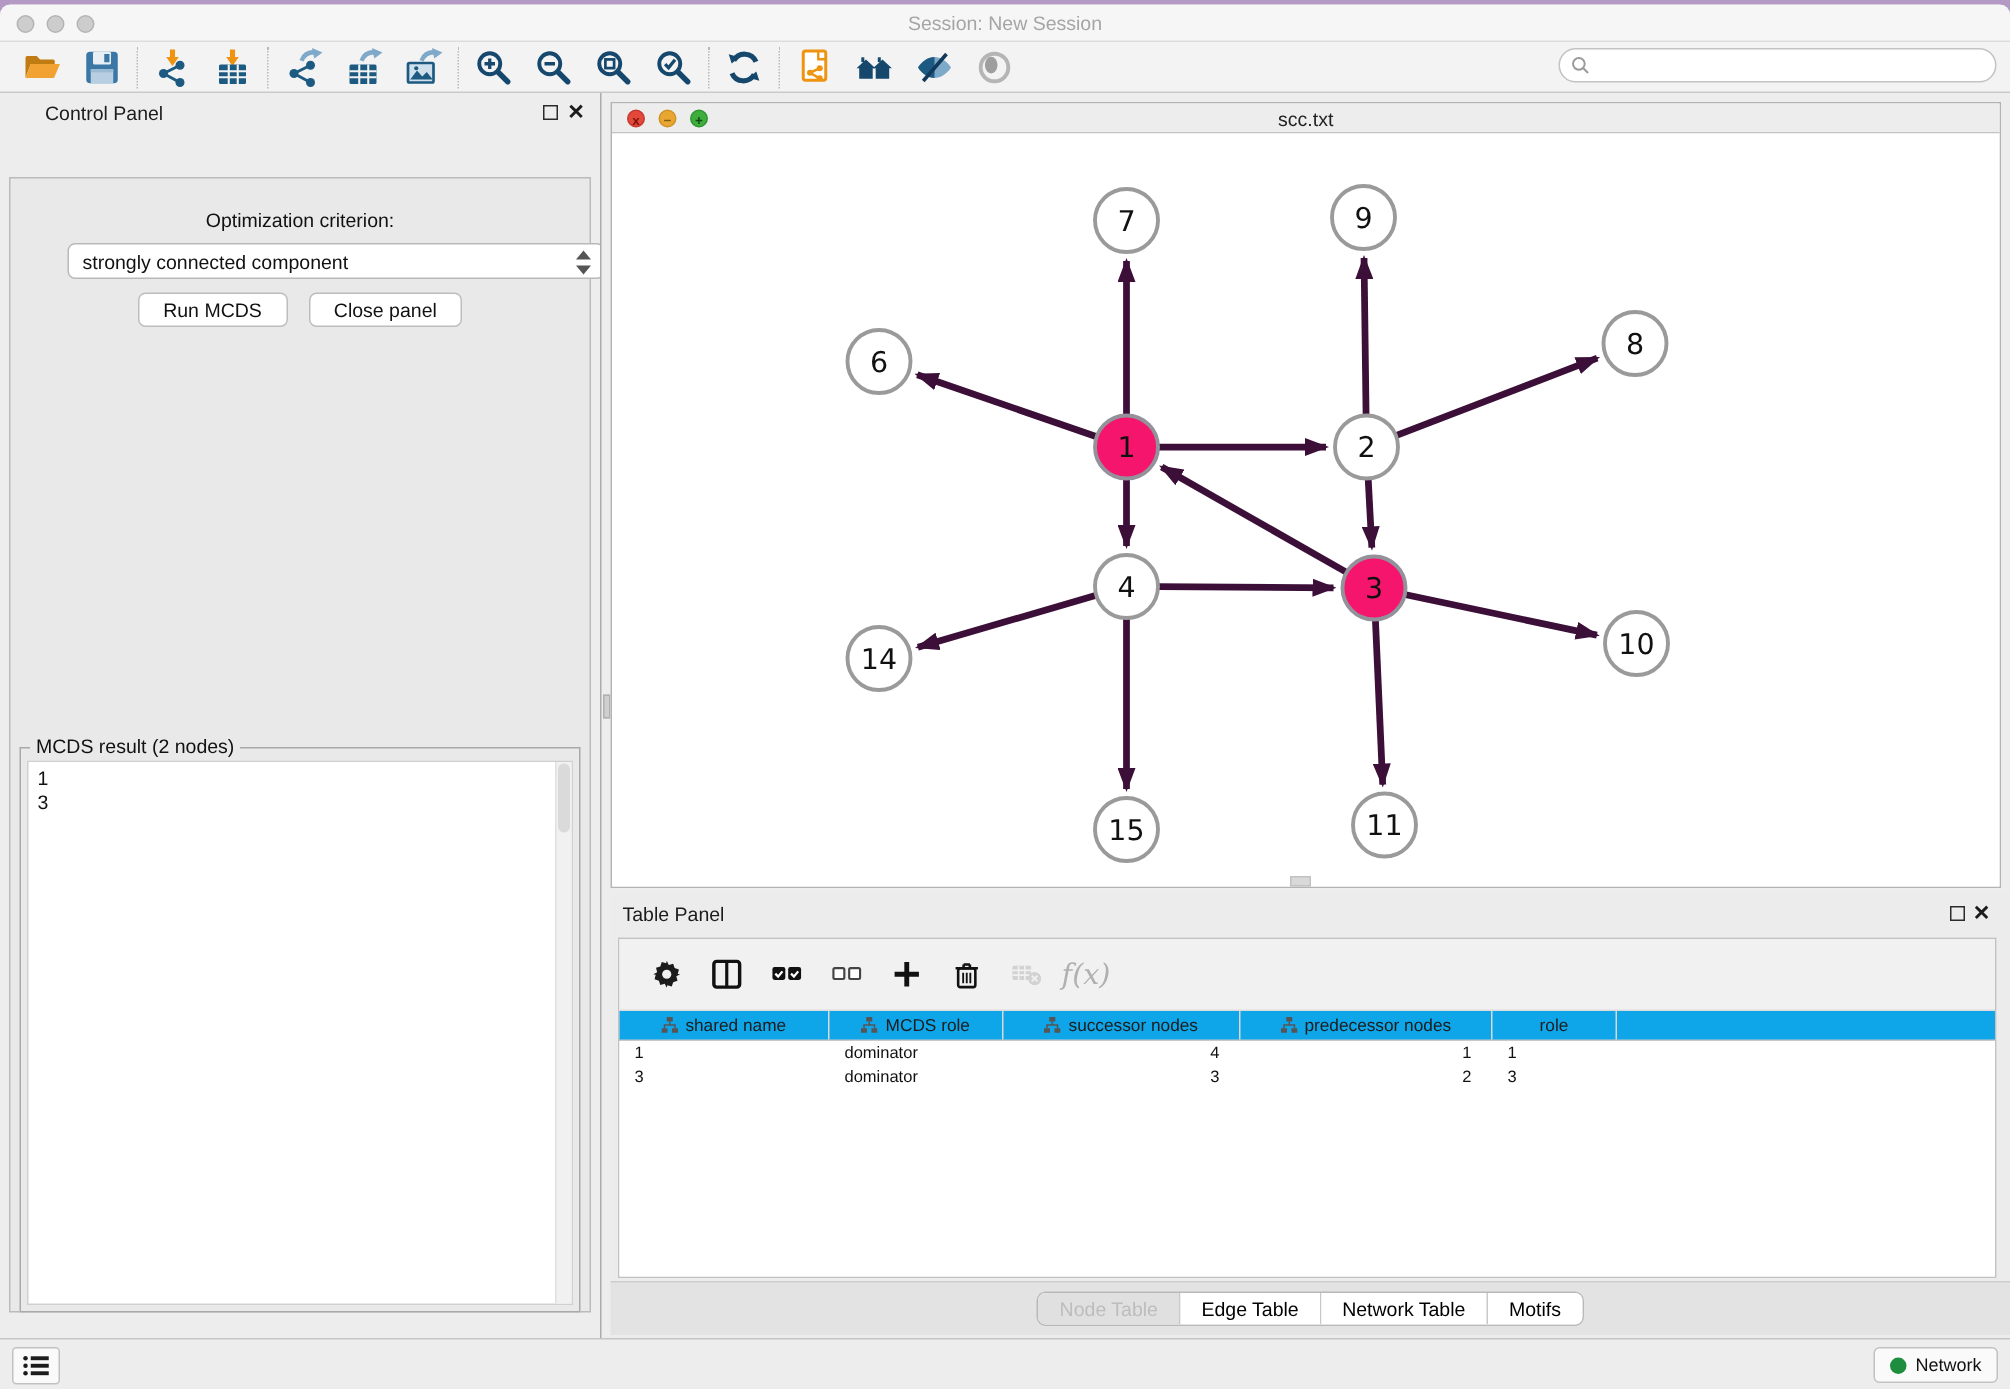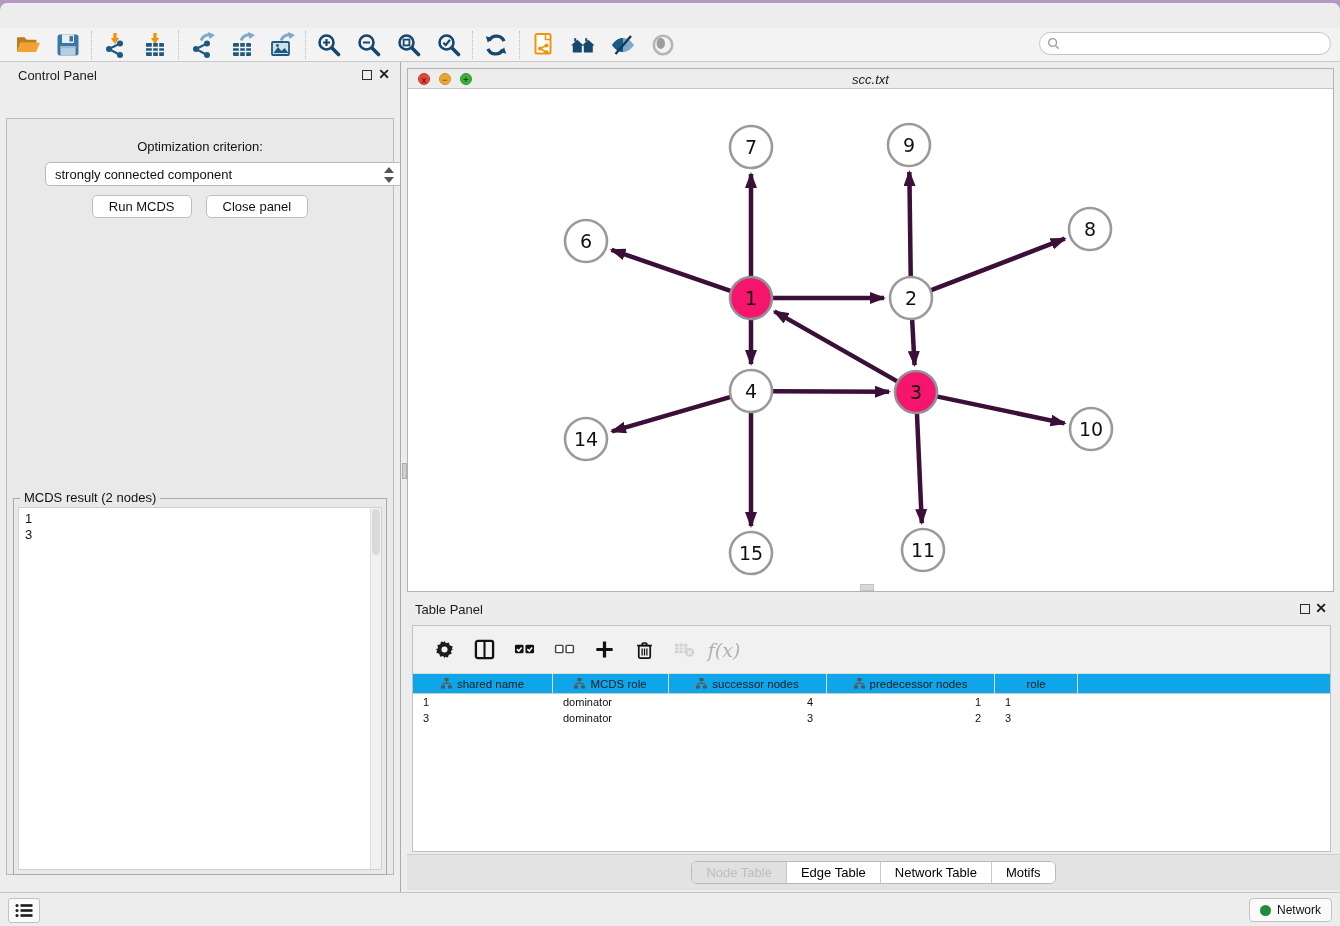--- a/index.html
+++ b/index.html
@@ -25,21 +25,21 @@
   .tb-btn svg { width:26px; height:26px; }
   .tb-sep { width:1px; height:28px; border-left:1px dotted #b9b9b9; margin:0 3px; }
   .searchbox { position:absolute; right:9px; top:4px; width:292px; height:23px; background:#fff;
                border:1px solid #c3c3c3; border-radius:12px; display:flex; align-items:center;
                padding-left:7px; }
   .searchbox input { border:none; outline:none; flex:1; font-size:12px; background:transparent;
                      font-family:"Liberation Sans",sans-serif; }
 
   
   .control-panel { position:absolute; left:0; top:59px; width:400px; height:830px; background:#ededed; }
-  .panel-titlerow { position:absolute; top:0; left:4px; right:0; height:26px; }
+  .panel-titlerow { position:absolute; top:0; left:16px; right:0; height:26px; }
   .panel-title { position:absolute; left:14px; top:6px; font-size:13px; color:#1c1c1c; }
   .float-btn { position:absolute; top:8px; width:10px; height:10px; border:1.6px solid #2b2b2b; background:none; }
   .close-btn { position:absolute; top:4px; width:14px; height:16px; border:none; background:none;
                font-size:14px; font-weight:bold; color:#1c1c1c; line-height:16px; }
   .cp-float{right:28px}.cp-close{right:9px}
   .seg-tabs { position:absolute; display:flex; border:1px solid #b9b9b9; border-radius:6px;
               overflow:hidden; background:#fff; }
   .cp-tabs { top:35px; left:50%; transform:translateX(-50%); height:22px; }
   .seg-tab { font-size:13px; color:#000; background:#fff; border:none; border-right:1px solid #c9c9c9;
              padding:0 14px; height:100%; cursor:default; }
@@ -80,21 +80,21 @@
   
   .net-window { position:absolute; left:407px; top:65px; width:927px; height:524px;
                 background:#fff; border:1px solid #b3b3b3; }
   .net-titlebar { position:absolute; top:0; left:0; right:0; height:20px; background:#ededed;
                   border-bottom:1px solid #c4c4c4; }
   .net-dot { position:absolute; top:4px; width:12px; height:12px; border-radius:50%;
              font-size:9px; font-weight:bold; text-align:center; line-height:12px; color:#7a3a00; }
   .nd-red{left:10px; background:#e4483b; border:1px solid #c63a2f; color:#7e120b;}
   .nd-yellow{left:31px; background:#e8a733; border:1px solid #cf9227; color:#85600e;}
   .nd-green{left:52px; background:#3fae3f; border:1px solid #2f962f; color:#0c4d0c;}
-  .net-title { position:absolute; left:0; right:0; top:3px; text-align:center; font-size:13px; color:#222;font-style:italic; }
+  .net-title { position:absolute; left:0; right:0; top:3px; text-align:center; font-size:13px; color:#222; }
   .net-canvas { position:absolute; top:20px; left:0; right:0; bottom:0; background:#fff; }
   .net-canvas svg { display:block; }
 
   
   .table-panel { position:absolute; left:407px; top:593px; width:933px; height:296px; background:#ececec; }
   .tp-titlerow { position:absolute; top:0; left:0; right:0; height:26px; }
   .tp-title { position:absolute; left:8px; top:6px; font-size:13px; color:#1c1c1c; }
   .tp-float{right:30px}.tp-close{right:12px}
   .tp-box { position:absolute; left:5px; right:9px; top:29px; height:227px; background:#fff;
             border:1px solid #c2c2c2; display:flex; flex-direction:column; }
@@ -122,20 +122,26 @@
                 border:1px solid #c2c2c2; border-radius:4px; display:flex; align-items:center;
                 gap:6px; padding:0 10px; font-size:12px; color:#111;
                 font-family:"Liberation Sans",sans-serif; }
   .mem-dot { width:11px; height:11px; border-radius:50%; }
 </style>
 </head>
 <body>
 
 <div class="app">
 
+  <div class="titlebar">
+    <span class="tl-dot t1"></span>
+    <span class="tl-dot t2"></span>
+    <span class="tl-dot t3"></span>
+    <div class="wtitle">Session: New Session</div>
+  </div>
 
   <div class="toolbar">
     <div id="tb-icons" style="display:flex;align-items:center;">
         <button class="tb-btn">
           <span style="display: flex;">
             <svg viewBox="0 0 26 26" xmlns="http://www.w3.org/2000/svg">
               <path d="M2 20V6.5a1.2 1.2 0 0 1 1.2-1.2h6.3l2.2 2.4h8.8a1 1 0 0 1 1 1v2H5.5z" fill="#c07b12"></path>
               <path d="M2 20l3.5-9.3H25L21 20z" fill="#f2a233"></path>
             </svg>
           </span>

